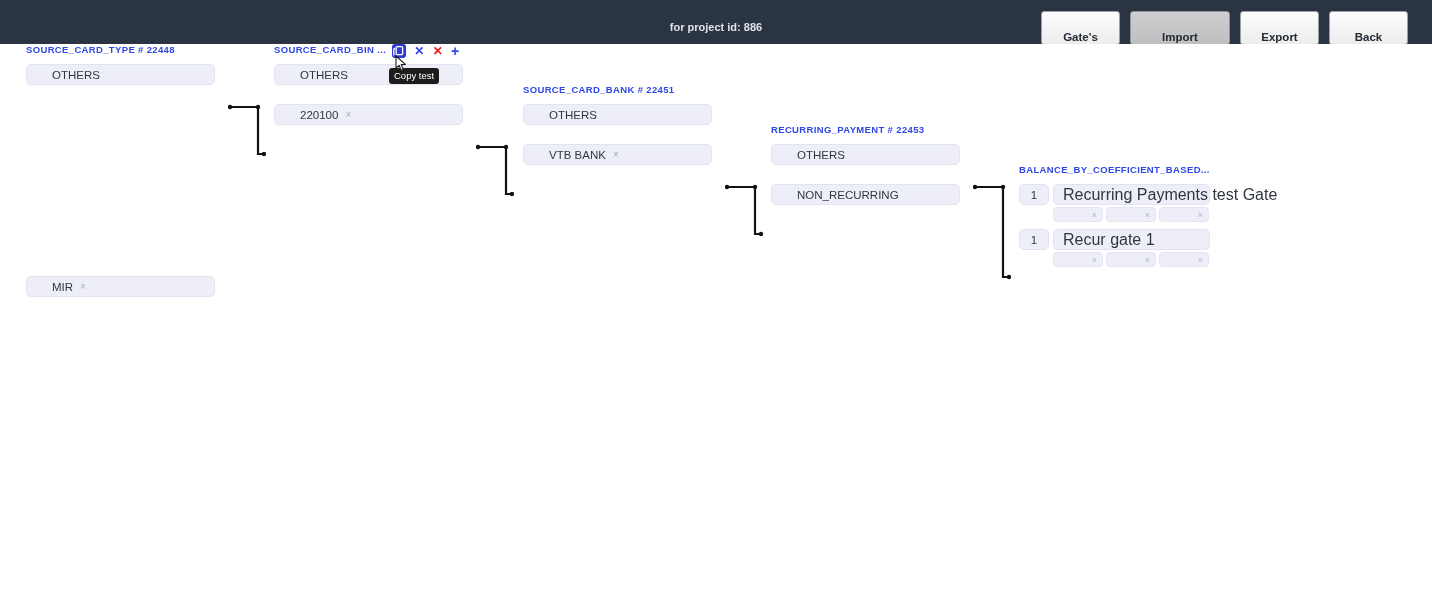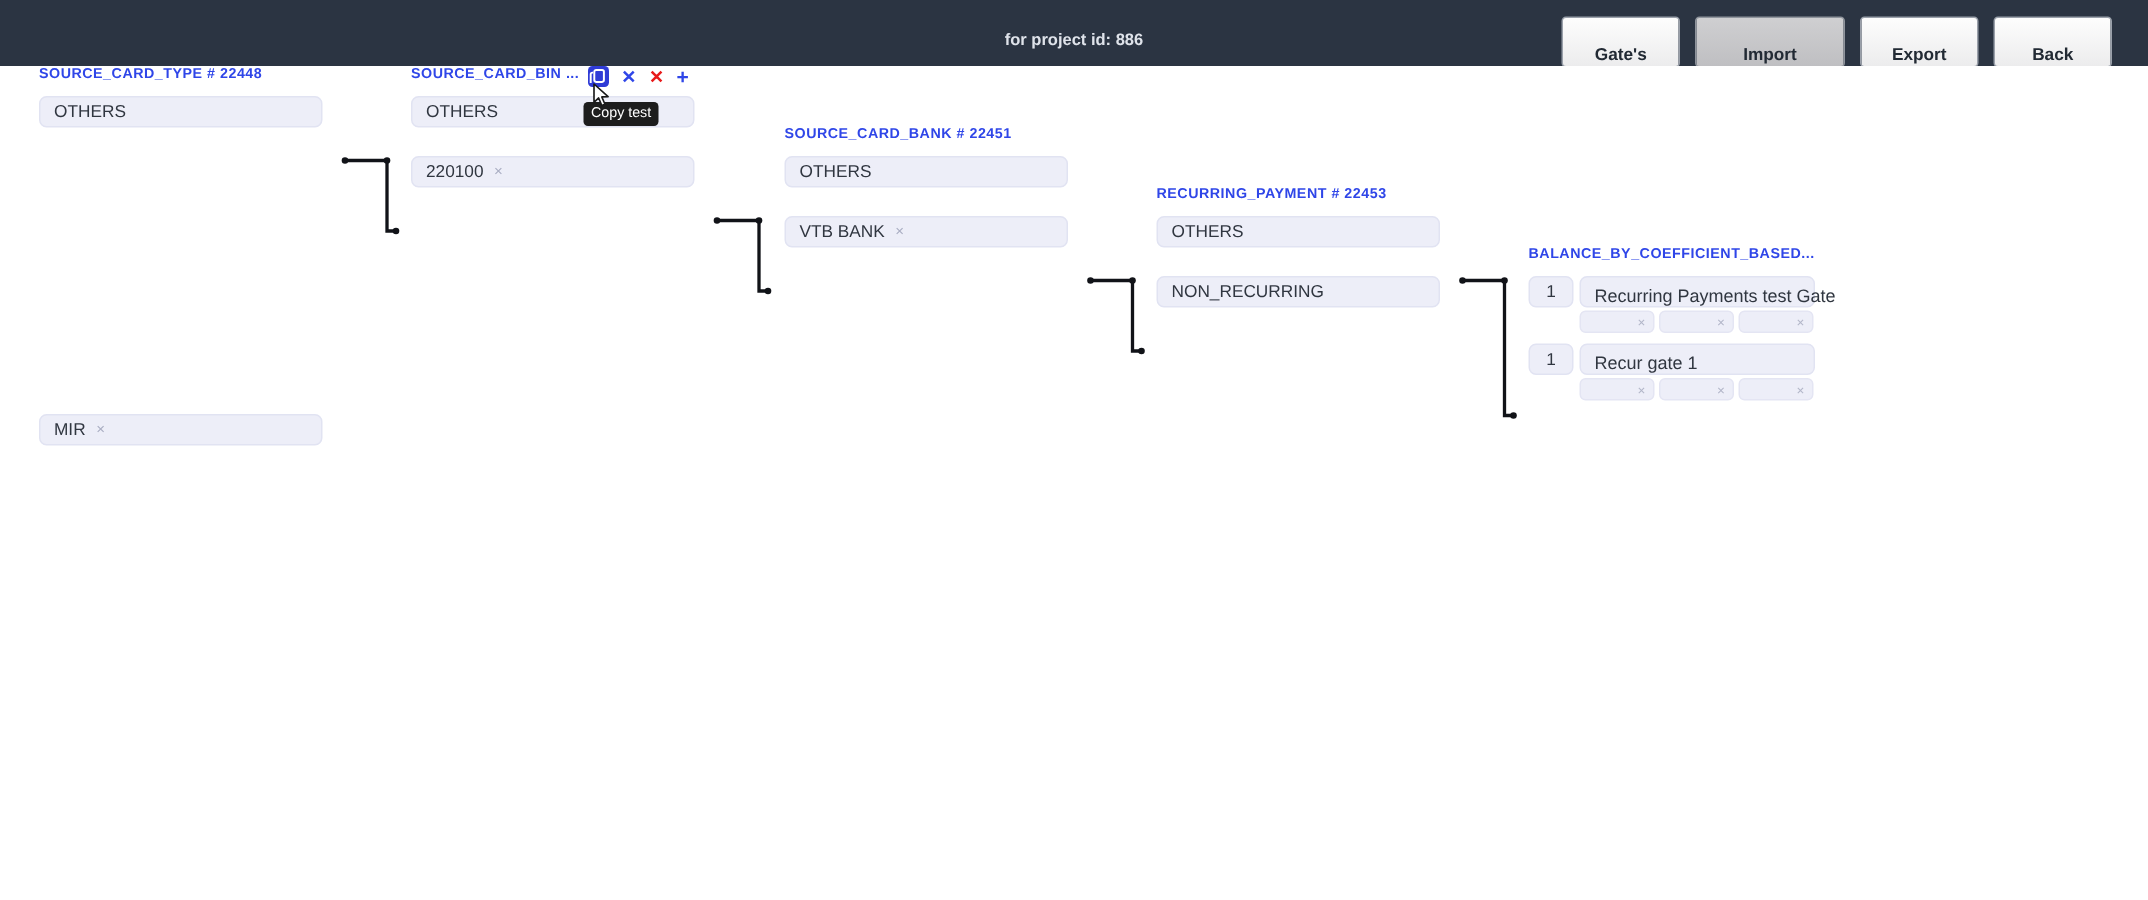--- a/index.html
+++ b/index.html
@@ -96,21 +96,21 @@
   
   #cursor { position: absolute; width: 14px; height: 18px; }
 
   
   .field {
     background: #edeef8;
     border: 1px solid #e1e3f2;
     border-radius: 5px;
     height: 21px;
     display: flex; align-items: center;
-    padding: 0 9px;
+    padding: 0 25px;
     font-size: 11.5px; color: #303640;
     white-space: nowrap; overflow: hidden;
     cursor: text;
   }
   .field .xmark {
     color: #a9adc2; font-size: 10px; margin-left: 7px;
     cursor: pointer;
   }
 
   
@@ -119,22 +119,22 @@
     width: 30px; height: 21px;
     background: #edeef8; border: 1px solid #e1e3f2; border-radius: 5px;
     font-size: 11.5px; color: #303640;
     display: flex; align-items: center; justify-content: center;
     cursor: text;
   }
   .gate-main { display: flex; flex-direction: column; gap: 2px; }
   .gate-name {
     width: 157px; height: 21px;
     background: #edeef8; border: 1px solid #e1e3f2; border-radius: 5px;
-    display: flex; align-items: flex-end; padding: 0 9px;
-    font-size: 12px; color: #303640; white-space: nowrap;
+    display: flex; align-items: center; padding: 0 9px;
+    font-size: 16px; color: #303640; white-space: nowrap;
     cursor: text;
   }
   .subfields { display: flex; gap: 3px; }
   .subfield {
     width: 50px; height: 15px;
     background: #edeef8; border: 1px solid #e4e5f3; border-radius: 4px;
     display: flex; align-items: center; justify-content: flex-end;
     padding-right: 5px;
     font-size: 9px; color: #b3b7c9;
     cursor: text;

